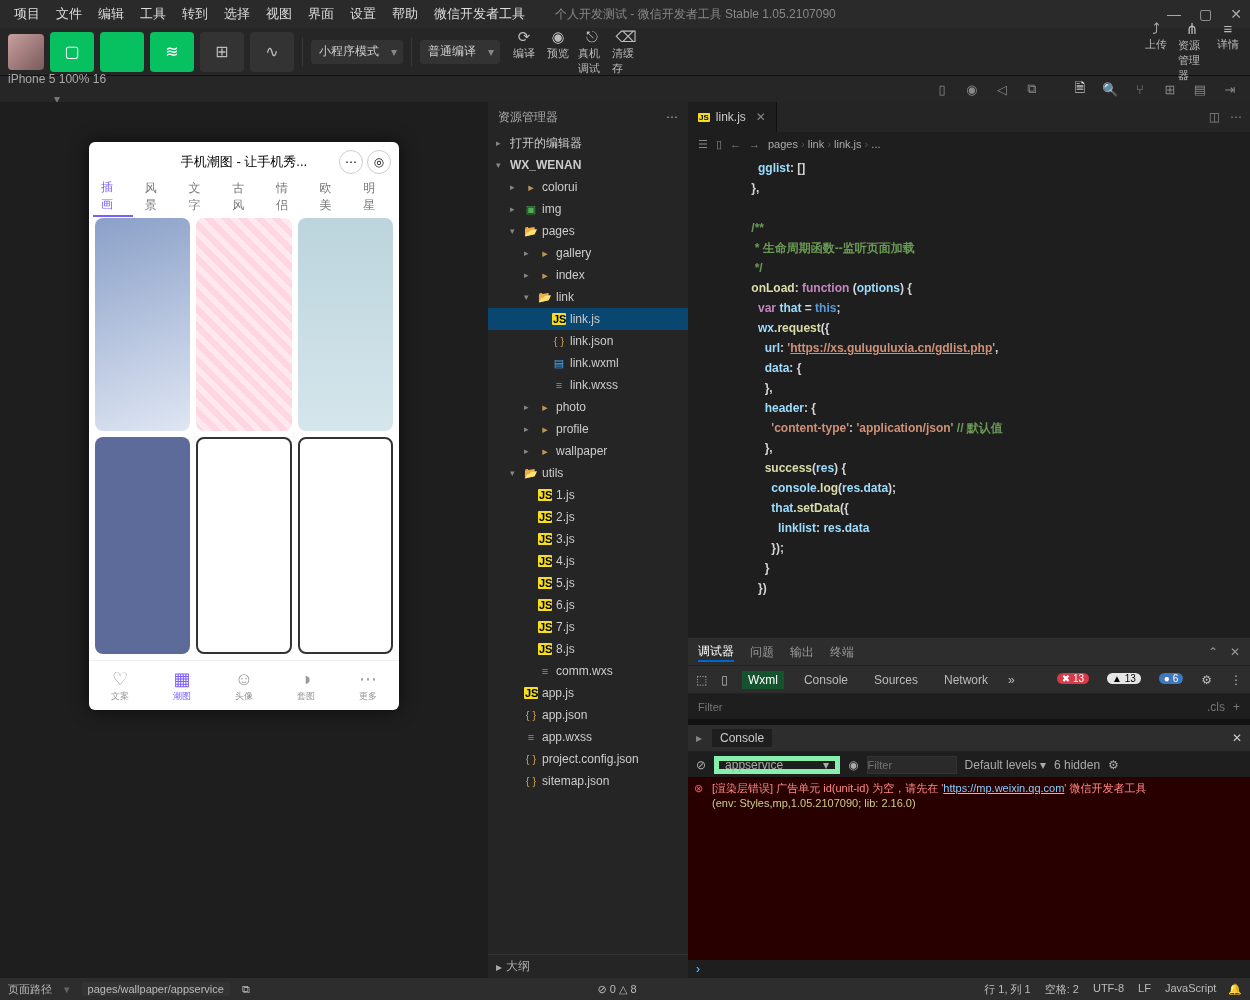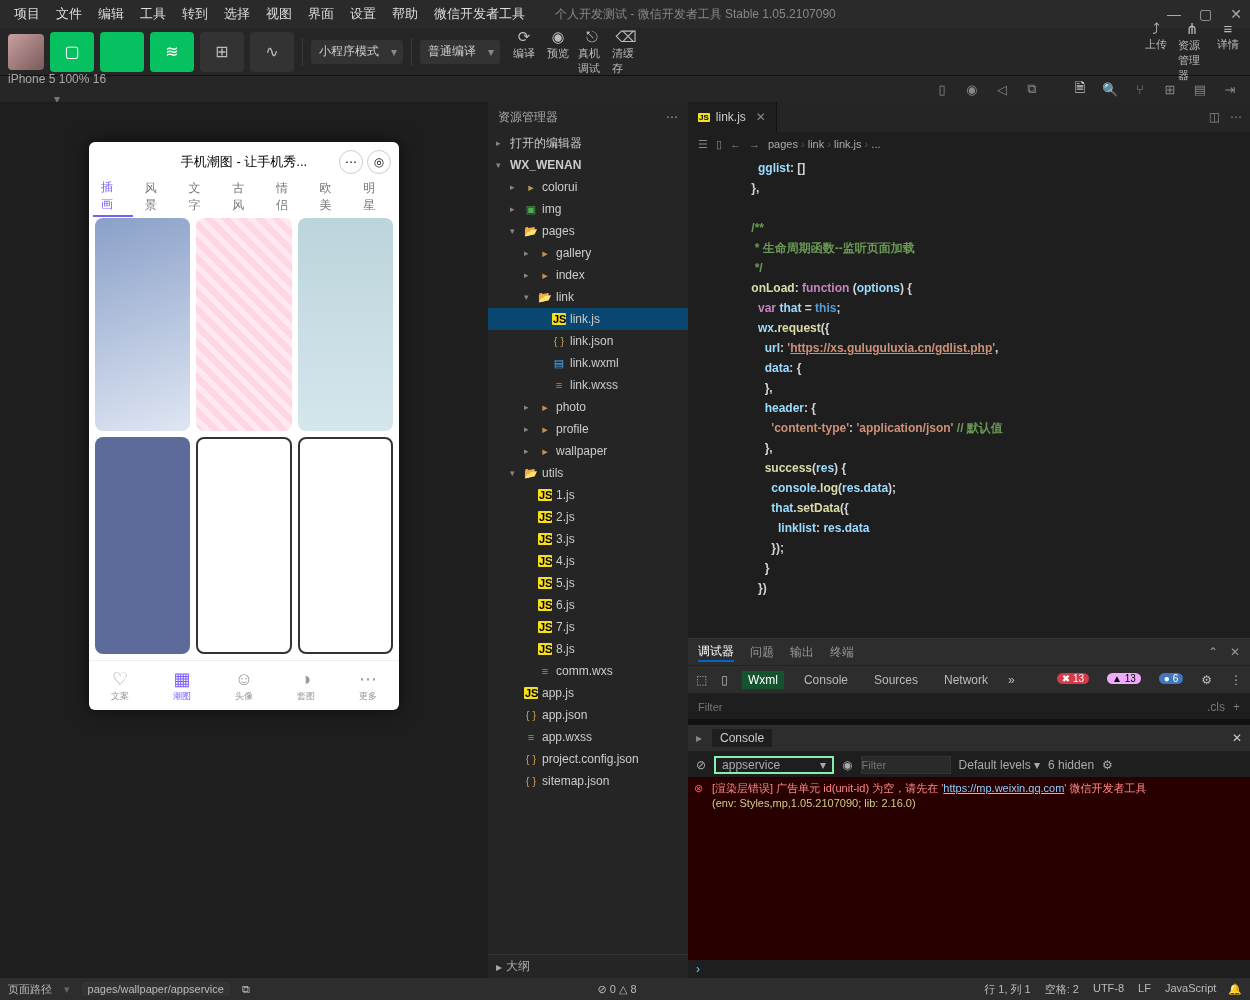--- a/index.html
+++ b/index.html
@@ -88,21 +88,21 @@
 .dbg{height:340px;background:#1e1e1e;display:flex;flex-direction:column;border-top:1px solid #333;}
 .dbg-top{height:26px;background:#2d2d2d;display:flex;align-items:center;gap:16px;padding:0 10px;color:#999;font-size:12px;}
 .dbg-top .active{color:#fff;border-bottom:2px solid #06c;}
 .dbg-top .ctrl{margin-left:auto;display:flex;gap:12px;}
 .dbg-tabs{height:28px;background:#2d2d2d;display:flex;align-items:center;gap:14px;padding:0 8px;color:#bbb;border-top:1px solid #222;}
 .dbg-tabs .tab{padding:2px 6px;}
 .dbg-tabs .tab.active{background:#14532d;color:#fff;}
 .dbg-tabs .stats{margin-left:auto;display:flex;gap:18px;align-items:flex-start;}
 .badge{border-radius:8px;padding:0 5px;font-size:10px;}
 .b-err{background:#d73a49;color:#fff;}
-.b-warn{background:#f0abfc;color:#000;}
+.b-warn{background:#e5e5e5;color:#000;}
 .b-inf{background:#4178bc;color:#fff;}
 .styles-row{height:26px;display:flex;align-items:center;gap:16px;padding:0 10px;color:#bbb;border-top:1px solid #222;}
 .styles-row .active{color:#fff;}
 .filter-row{height:26px;display:flex;align-items:center;padding:0 10px;gap:8px;color:#777;border-top:1px solid #222;}
 .filter-row input{background:transparent;border:none;color:#ccc;flex:1;font-size:11px;outline:none;}
 .console-pane{flex:1;display:flex;flex-direction:column;border-top:6px solid #111;}
 .console-hd{height:26px;background:#2d2d2d;display:flex;align-items:center;padding:0 8px;gap:10px;}
 .console-hd .tab{background:#1e1e1e;padding:2px 8px;}
 .console-filt{height:26px;display:flex;align-items:center;gap:8px;padding:0 8px;color:#aaa;border-top:1px solid #222;}
 .console-filt select, .console-filt input{background:#2a2a2a;border:1px solid #333;color:#ccc;font-size:11px;height:18px;}
@@ -509,21 +509,21 @@
       </div>
       <div class="console-pane">
         <div class="console-hd">
           <span style="color:#888">▸</span>
           <span class="tab">Console</span>
           <span style="flex:1"></span>
           <span>✕</span>
         </div>
         <div class="console-filt">
           <span>⊘</span>
-          <span style="display:flex;align-items:center;gap:40px;border:2px solid #86efac;padding:0 6px;height:18px">
+          <span style="display:flex;align-items:center;gap:40px;border:5px solid #86efac;padding:0 6px;height:18px">
               <span>appservice</span>
               <span>▾</span>
             </span>
           <span>◉</span>
           <input placeholder="Filter" style="width: 90px;">
           <span><span>Default levels</span> ▾</span>
           <span>6 hidden</span>
           <span>⚙</span>
         </div>
         <div class="console-body">

